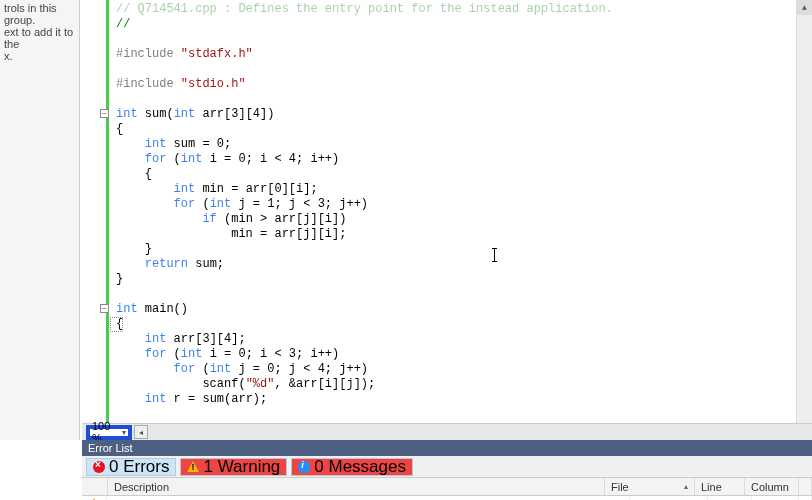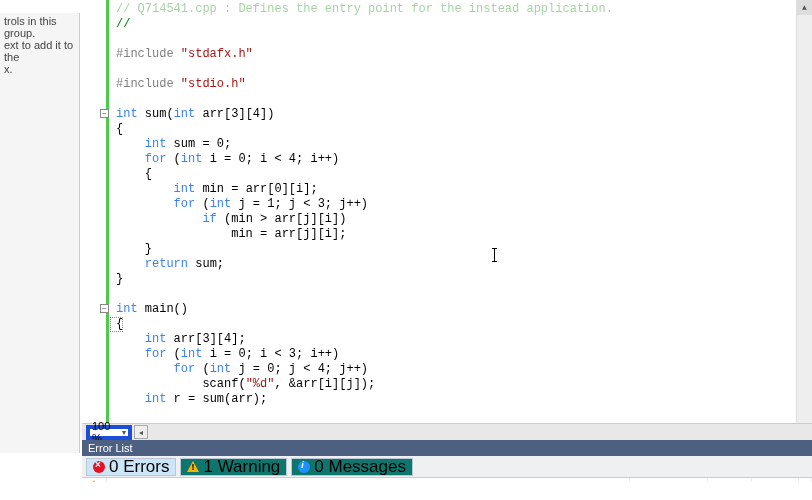--- a/index.html
+++ b/index.html
@@ -9,21 +9,21 @@
     background: #fff;
     overflow: hidden;
     width: 812px;
     height: 500px;
     position: relative;
   }
 
   
   .left-panel {
     position: absolute;
-    left: 0; top: 13px;
+    left: 0; top: 0;
     width: 80px;
     height: 440px;
     background: #f5f5f5;
     border-right: 1px solid #ccc;
     font-family: 'Segoe UI', Tahoma, sans-serif;
     font-size: 11px;
     color: #444;
     padding: 2px 4px;
     overflow: hidden;
   }
@@ -165,21 +165,21 @@
     background: #eef0f2;
     border-bottom: 1px solid #ccc;
     display:flex; align-items:center;
     gap: 4px;
     padding: 0 4px;
     font-size: 17px;
   }
   .filter-btn {
     display:flex; align-items:center;
     border: 1px solid #b9c7d7;
-    background: #0f766e;
+    background: #ef4444;
     padding: 1px 6px;
     height: 18px;
     gap: 4px;
     cursor: pointer;
   }
   .filter-btn.sel { background:#cde6f7; }
   .icon { width:12px; height:12px; display:inline-block; }
   .icon.err { border-radius:50%; background:#e81123; position:relative; }
   .icon.err::after { content:"×"; color:#fff; font-size:10px; position:absolute; left:2px; top:-2px; font-weight:bold; }
   .icon.warn {
@@ -291,20 +291,37 @@
     </div>
     <div class="filter-btn">
       <span class="icon warn"></span>
       <span>1 Warning</span>
     </div>
     <div class="filter-btn">
       <span class="icon info"></span>
       <span>0 Messages</span>
     </div>
   </div>
+  <div class="grid-header">
+    <div class="col-icon"></div>
+    <div class="col-desc">
+        <span>Description</span>
+      </div>
+    <div class="col-file">
+        <span>File</span>
+        <span class="sort-glyph">▴</span>
+      </div>
+    <div class="col-line">
+        <span>Line</span>
+      </div>
+    <div class="col-col">
+        <span>Column</span>
+      </div>
+    <div class="col-proj"></div>
+  </div>
   <div class="grid-row">
     <div class="col-icon"><span class="icon warn"></span></div>
     <div class="col-desc">warning C4996: 'scanf': This function or variable may be unsafe. Consider using scanf_s instead. To disable deprecation, use</div>
     <div class="col-file">q714541.cpp</div>
     <div class="col-line">27</div>
     <div class="col-col">1</div>
     <div class="col-proj"></div>
   </div>
 </div>
 

